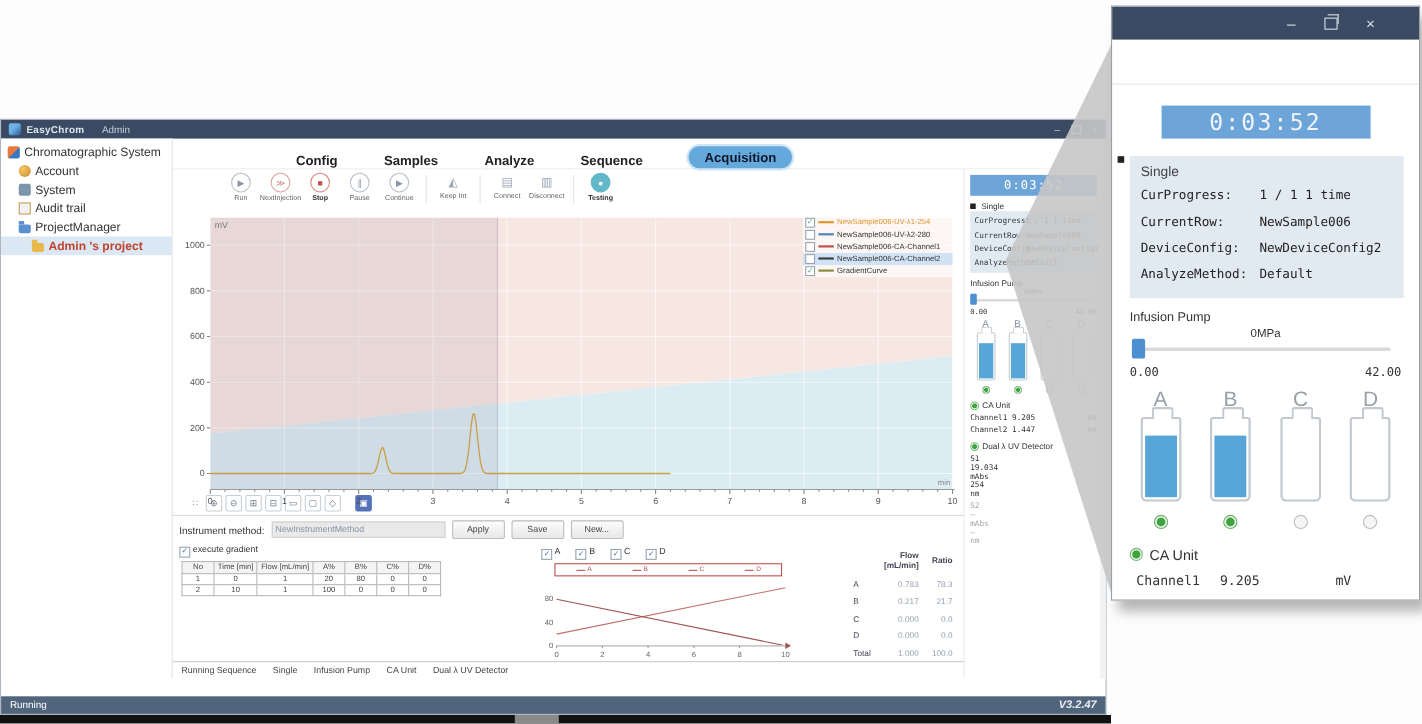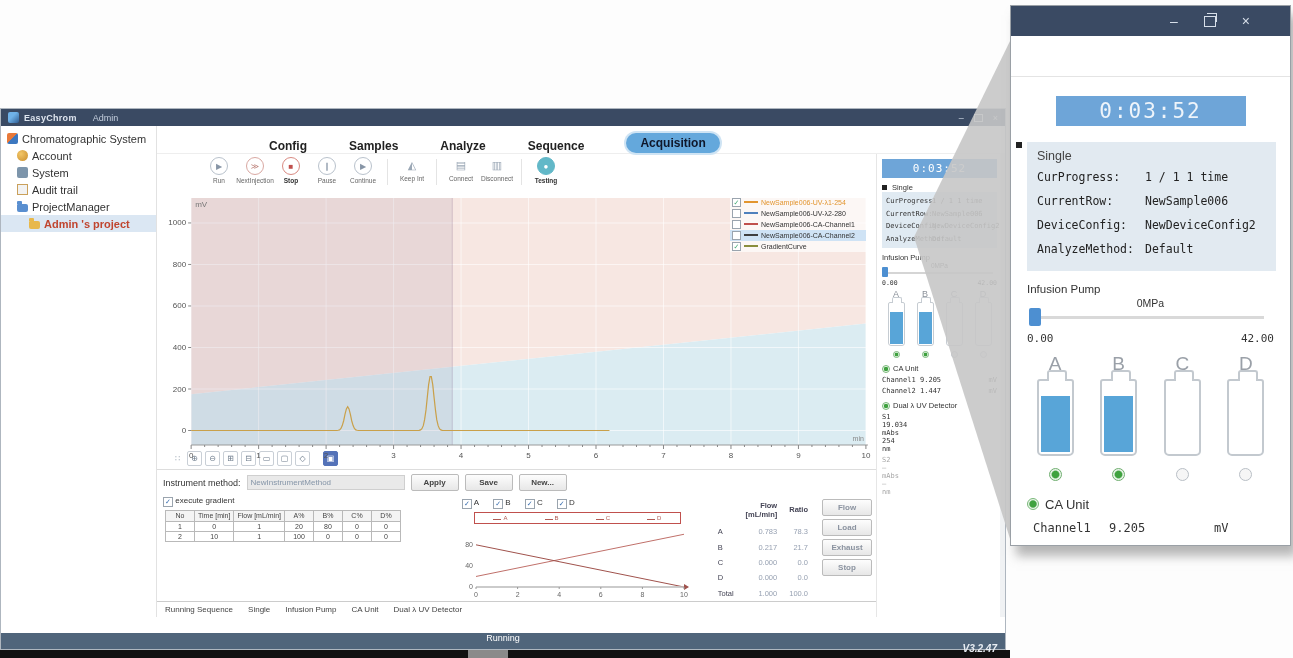--- a/index.html
+++ b/index.html
@@ -76,21 +76,21 @@
   .zb-handle{border:none;color:#8a97a5;}
   .zb-active{background:#5472b8;border-color:#5472b8;color:#fff;margin-left:10px;}
 
   
   .bottom-panel{height:135px;border-top:1px solid #ddd;font-size:8px;box-sizing:border-box;padding:3px 4px 0 6px;}
   .method-row{display:flex;align-items:center;gap:6px;height:20px;}
   .method-lab{font-size:9px;color:#333;}
   .method-input{width:150px;height:13px;background:#e9e9e9;border:1px solid #cfcfcf;color:#8595a8;font-size:8px;
                 padding:0 3px;display:flex;align-items:center;}
   .pbtn{min-width:46px;height:15px;background:linear-gradient(#fdfdfd,#e7e7e7);border:1px solid #bbb;border-radius:2px;
-        font-size:8px;color:#444;display:flex;align-items:center;justify-content:center;font-weight:bold;}
+        font-size:8px;color:#444;display:flex;align-items:center;justify-content:center;}
   .bp-row{display:flex;margin-top:3px;}
   .cbx{width:8px;height:8px;border:1px solid #9aa4ae;background:#fff;font-size:7px;line-height:8px;text-align:center;color:#3a6fb0;display:inline-block;vertical-align:-1px;}
   .grad-sec{width:335px;}
   .grad-table{border-collapse:collapse;margin-top:3px;margin-left:2px;}
   .grad-table th,.grad-table td{border:1px solid #b9b9b9;font-size:7px;font-weight:normal;color:#444;
        text-align:center;padding:1px 3px;min-width:22px;}
   .grad-table th{background:#f4f4f4;line-height:1.1;}
   .mid-sec{width:305px;padding-top:2px;}
   .ch-row{display:flex;gap:14px;font-size:8px;align-items:center;padding-left:18px;}
   .mini-leg{margin:3px 0 1px 30px;width:205px;height:10px;border:1px solid #c0504d;display:flex;align-items:center;
@@ -130,21 +130,21 @@
   .led{width:7px;height:7px;border-radius:50%;border:1px solid #b9bfc6;margin-top:5px;background:#f4f4f4;box-sizing:border-box;}
   .led.on{border-color:#79b879;background:radial-gradient(circle,#3fa23f 45%,#e7f3e7 60%);}
   .unit-head{display:flex;align-items:center;gap:3px;margin-top:6px;}
   .led-dot{width:6px;height:6px;border-radius:50%;border:1px solid #79b879;background:radial-gradient(circle,#3fa23f 45%,#eaf5ea 60%);}
   .chan{display:flex;margin-top:3px;} .chan .c1{width:38px;} .chan .c2{flex:1;} .chan .c3{width:14px;text-align:right;}
   .uvrow{display:flex;gap:0;margin-top:3px;flex-direction:column;} .uvrow span{flex:1;text-align:left;}
   .dim{opacity:.45;}
 
   
   .statusbar{position:absolute;left:0;right:0;bottom:0;height:16px;background:#50657b;color:#fff;
-             display:flex;align-items:center;font-size:9px;padding:0 8px;box-sizing:border-box;flex-direction:column;}
+             display:flex;align-items:center;font-size:9px;padding:0 8px;box-sizing:border-box;}
   .ver{margin-left:auto;font-style:italic;font-weight:bold;font-size:10px;color:#e8edf3;}
   .bottom-strip{position:absolute;left:0;top:650px;width:1010px;height:8px;background:#111;z-index:0;}
   .bottom-strip .notch{position:absolute;left:468px;width:40px;top:0;bottom:0;background:#8a8a8a;}
 
   
   .beam{position:absolute;left:900px;top:5px;width:112px;height:545px;z-index:2;pointer-events:none;}
 
   
   .callout{position:absolute;left:1010px;top:5px;width:281px;height:541px;background:#fff;border:1px solid #9aa0a6;
            box-sizing:border-box;z-index:3;box-shadow:6px 10px 10px rgba(110,110,110,.5);overflow:hidden;}
@@ -539,26 +539,20 @@
                           <td>0.000</td>
                           <td>0.0</td>
                         </tr>
                     <tr>
                           <td>Total</td>
                           <td>1.000</td>
                           <td>100.0</td>
                         </tr>
                   </tbody>
                     </table>
-                  <div class="rbtns">
-                    <span class="pbtn">Flow</span>
-                    <span class="pbtn">Load</span>
-                    <span class="pbtn">Exhaust</span>
-                    <span class="pbtn">Stop</span>
-                  </div>
                 </div>
               </div>
             </div>
 
             <div class="bottom-tabs">
               <span>Running Sequence</span>
               <span>Single</span>
               <span>Infusion Pump</span>
               <span>CA Unit</span>
               <span>Dual λ UV Detector</span>

